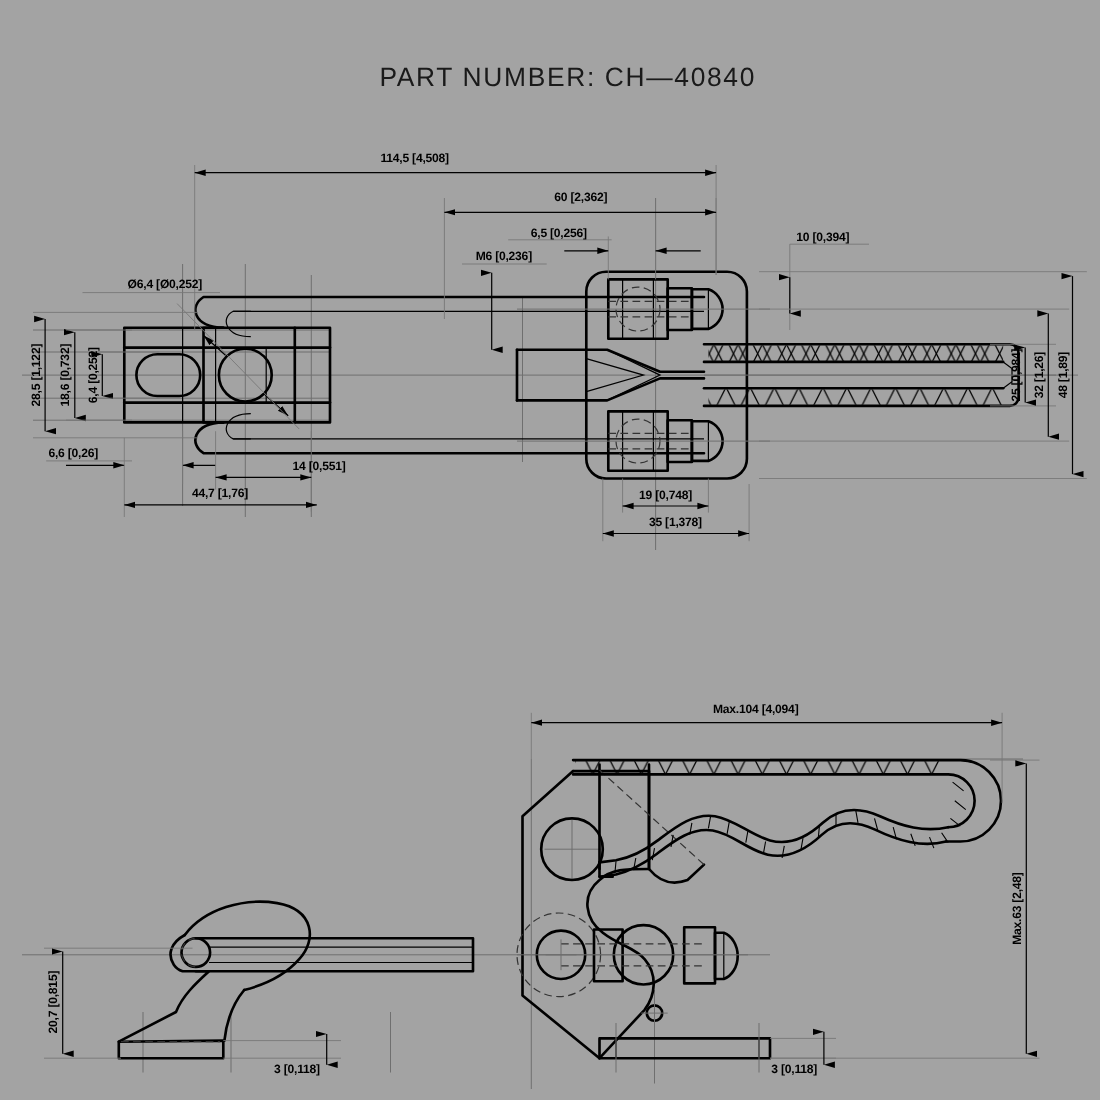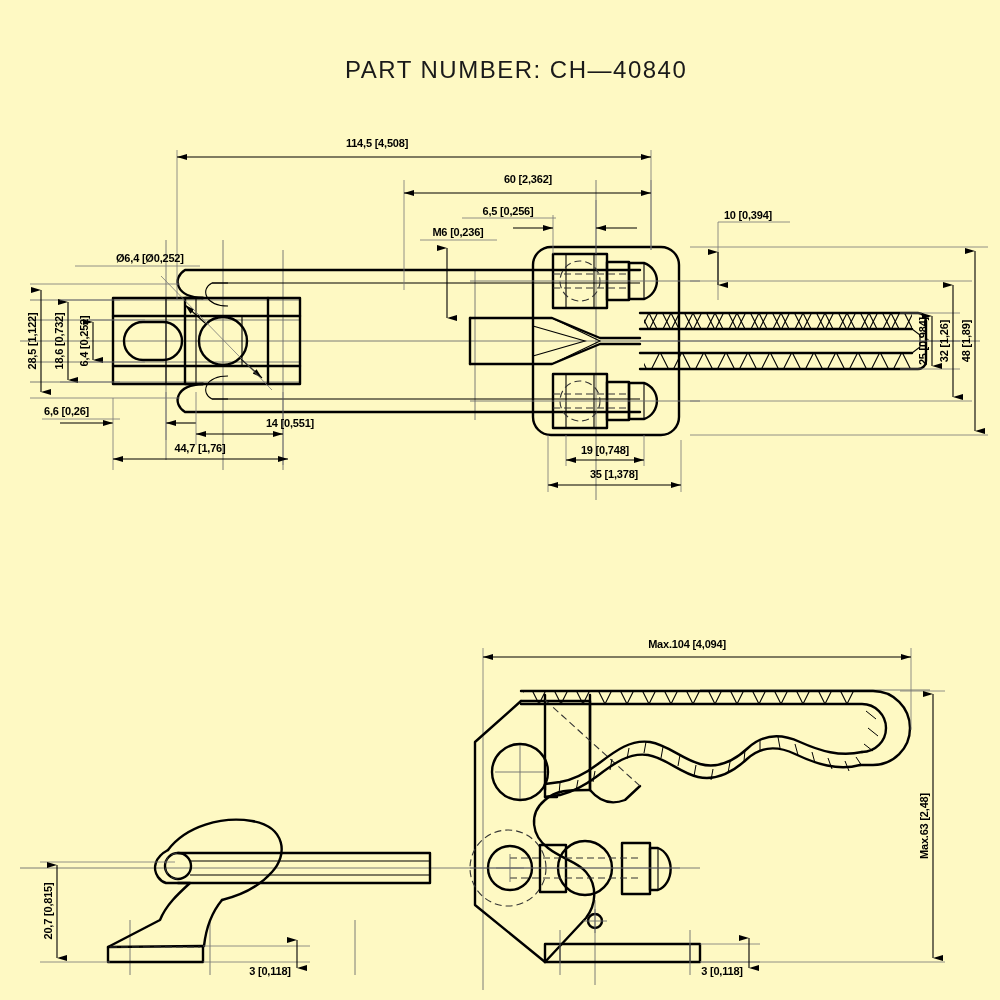--- a/index.html
+++ b/index.html
@@ -11,21 +11,21 @@
   body {
     width: 1000px;
     height: 1000px;
     font-family: "Liberation Sans", sans-serif;
     overflow: hidden;
   }
   #sheet {
     position: relative;
     width: 1000px;
     height: 1000px;
-    background: #fef9c3;
+    background: #a3a3a3;
   }
   #drawing {
     position: absolute;
     top: 0;
     left: 0;
   }
   .dimtext {
     font-family: "Liberation Sans", sans-serif;
     font-size: 11px;
     font-weight: bold;

